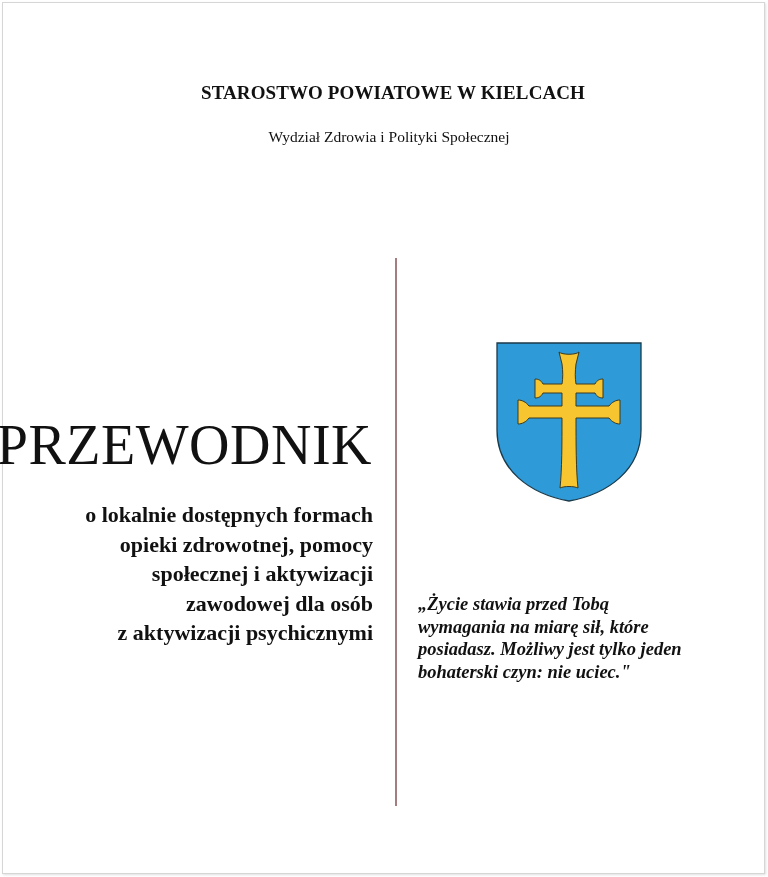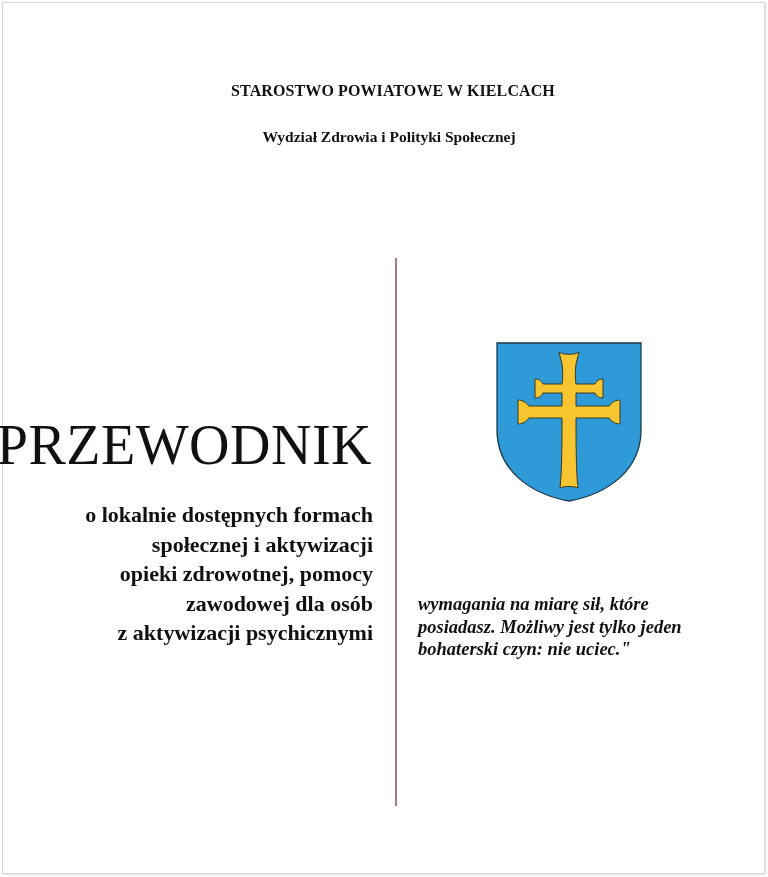--- a/index.html
+++ b/index.html
@@ -25,32 +25,32 @@
       box-shadow: 1px 1px 2px rgba(0,0,0,0.12);
       background: #ffffff;
     }
     .header-title {
       position: absolute;
       left: 0;
       width: 100%;
       top: 82px;
       text-align: center;
       font-weight: bold;
-      font-size: 16px;
+      font-size: 19px;
       letter-spacing: 0.1px;
       padding-left: 18px;
       box-sizing: border-box;
     }
     .header-subtitle {
       position: absolute;
       left: 0;
       width: 100%;
       top: 128px;
       text-align: center;
-      font-weight: bold;
+      font-weight: normal;
       font-size: 15.5px;
       padding-left: 10px;
       box-sizing: border-box;
     }
     .divider {
       position: absolute;
       left: 395px;
       top: 258px;
       width: 2px;
       height: 548px;
@@ -102,22 +102,22 @@
 
 <div class="header-title">STAROSTWO POWIATOWE W KIELCACH</div>
 <div class="header-subtitle">Wydział Zdrowia i Polityki Społecznej</div>
 
 <div class="divider"></div>
 
 <div class="main-title">PRZEWODNIK</div>
 
 <div class="subtitle-block">
   <div>o lokalnie dostępnych formach</div>
+  <div>opieki zdrowotnej, pomocy</div>
   <div>społecznej i aktywizacji</div>
-  <div>opieki zdrowotnej, pomocy</div>
   <div>zawodowej dla osób</div>
   <div>z aktywizacji psychicznymi</div>
 </div>
 
 <svg class="crest" viewBox="0 0 146 160" xmlns="http://www.w3.org/2000/svg">
   <path d="M1 1 H145 V88 C145 128 112 152 73 159 C34 152 1 128 1 88 Z" fill="#2f9ad8" stroke="#1b3a4a" stroke-width="1.3"></path>
   <path d="
     M63 10 C66 13 80 13 83 10
     L80 22 C79 30 79 36 80 42
     L99 42 C101 38 104 37 107 37
@@ -130,16 +130,17 @@
     C66 128 66 100 66 76
     L33 76 C30 80 26 82 22 82
     L22 58 C26 58 30 60 33 64
     L66 64 C66 60 66 55 66 51
     L47 51 C45 55 42 56 39 56
     L39 37 C42 37 45 38 47 42
     L66 42 C67 36 67 30 66 22 Z" fill="#f7c530" stroke="#3a3a20" stroke-width="1"></path>
 </svg>
 
 <div class="quote-block">
+  <div>„Życie stawia przed Tobą</div>
   <div>wymagania na miarę sił, które</div>
   <div>posiadasz. Możliwy jest tylko jeden</div>
   <div>bohaterski czyn: nie uciec."</div>
 </div>
 
 </body></html>

